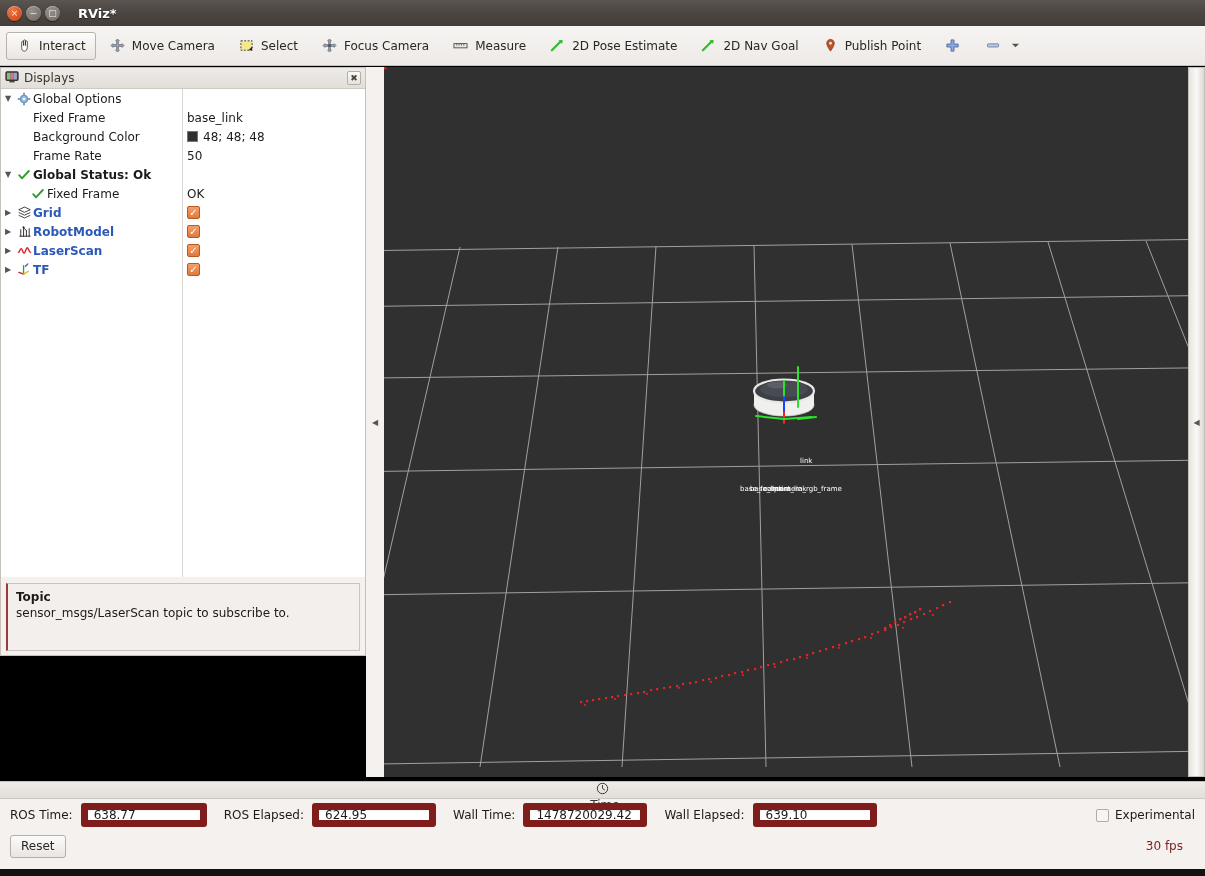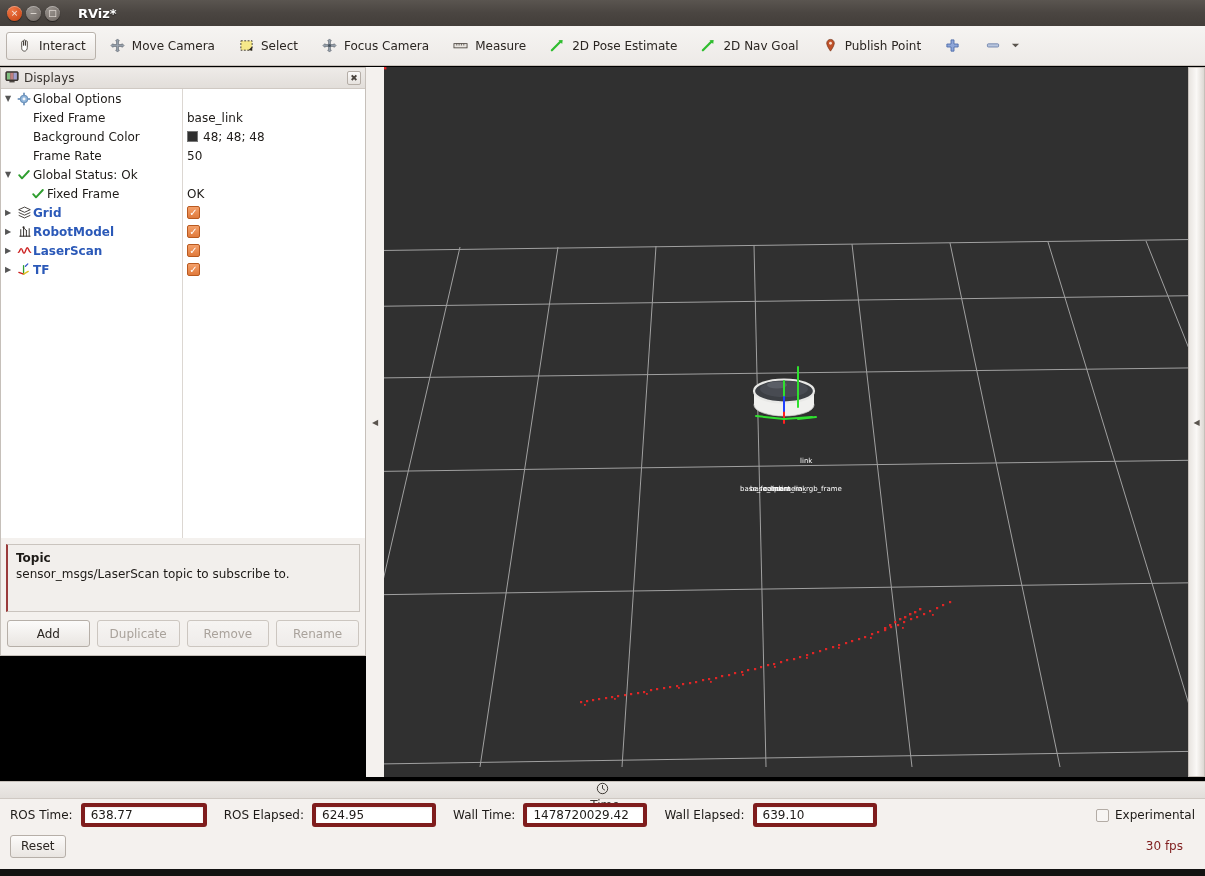--- a/index.html
+++ b/index.html
@@ -72,21 +72,21 @@
 
   .tree { flex: 1; background: #ffffff; position: relative; overflow: hidden; }
   .treecol-div { position: absolute; left: 181px; top: 0; bottom: 0; width: 1px; background: #dcd7d2; }
   .row { display: flex; align-items: center; height: 19px; position: relative; }
   .arrow {
     width: 14px; text-align: center; font-size: 8px; color: #555; flex: none;
   }
   .rowicon { width: 18px; height: 16px; flex: none; display: flex; align-items: center; justify-content: center; }
   .rowlabel { font-size: 12px; color: #1d1a17; }
   .rowlabel.link { color: #2b59b8; font-weight: bold; }
-  .rowlabel.bold { font-weight: normal; }
+  .rowlabel.bold { font-weight: bold; }
   .rowval {
     position: absolute; left: 186px; font-size: 12px; color: #1d1a17;
     display: flex; align-items: center; gap: 5px;
   }
   .colorswatch { width: 11px; height: 11px; background: #303030; border: 1px solid #777; display: inline-block; }
   .cbox {
     width: 13px; height: 13px; border: 1px solid #b9591f; border-radius: 2px;
     background: linear-gradient(to bottom, #f4a06a, #e07a3c);
     display: flex; align-items: center; justify-content: center;
     color: #fff; font-size: 10px; line-height: 1;
@@ -136,21 +136,21 @@
     position: absolute; left: 0; top: 781px; width: 1205px; height: 88px;
     background: #f4f1ee; border-top: 1px solid #c6c0ba;
   }
   .time-header {
     height: 17px; background: linear-gradient(to bottom,#eeebe8,#e2deda);
     border-bottom: 1px solid #cfc9c3; display: flex; align-items: center; padding: 0 4px; flex-direction: column;
   }
   .time-row { display: flex; align-items: center; height: 32px; padding: 0 10px; gap: 8px; }
   .tlabel { font-size: 12px; color: #1d1a17; white-space: nowrap; }
   .tinput {
-    height: 24px; border: 4px solid #7f1d1d; border-radius: 3px; background: #ffffff;
+    height: 24px; border: 7px solid #7f1d1d; border-radius: 3px; background: #ffffff;
     padding: 3px 6px; font-size: 12px; color: #1d1a17;
     display: flex; align-items: center;
     box-shadow: inset 0 1px 2px rgba(0,0,0,.08);
   }
   .checkrow { display: flex; align-items: center; gap: 6px; margin-left: auto; }
   .uncheck { width: 13px; height: 13px; border: 1px solid #b3aca5; border-radius: 2px; background: #f7f5f3; }
   .time-row2 { display: flex; align-items: center; height: 30px; padding: 0 10px; }
   .rbtn {
     height: 23px; padding: 0 10px; border: 1px solid #b6afa8; border-radius: 3px;
     background: linear-gradient(to bottom,#fcfbfa,#e9e5e1);
@@ -414,26 +414,20 @@
           <span class="cbox">✓</span>
         </span>
       </div>
     </div>
 
     <div class="topicbox">
       <div class="topictitle">Topic</div>
       <div class="topicdesc">sensor_msgs/LaserScan topic to subscribe to.</div>
     </div>
 
-    <div class="btnrow">
-      <div class="pbtn">Add</div>
-      <div class="pbtn disabled">Duplicate</div>
-      <div class="pbtn disabled">Remove</div>
-      <div class="pbtn disabled">Rename</div>
-    </div>
   </div>
 
   <div class="splitter-v">
     <span class="sp-arrow">◀</span>
   </div>
 
   <div class="viewport">
     <svg class="vp-svg" width="804" height="710" viewBox="0 0 804 710">
       <rect x="0" y="0" width="804" height="710" fill="#303030"></rect>
 

